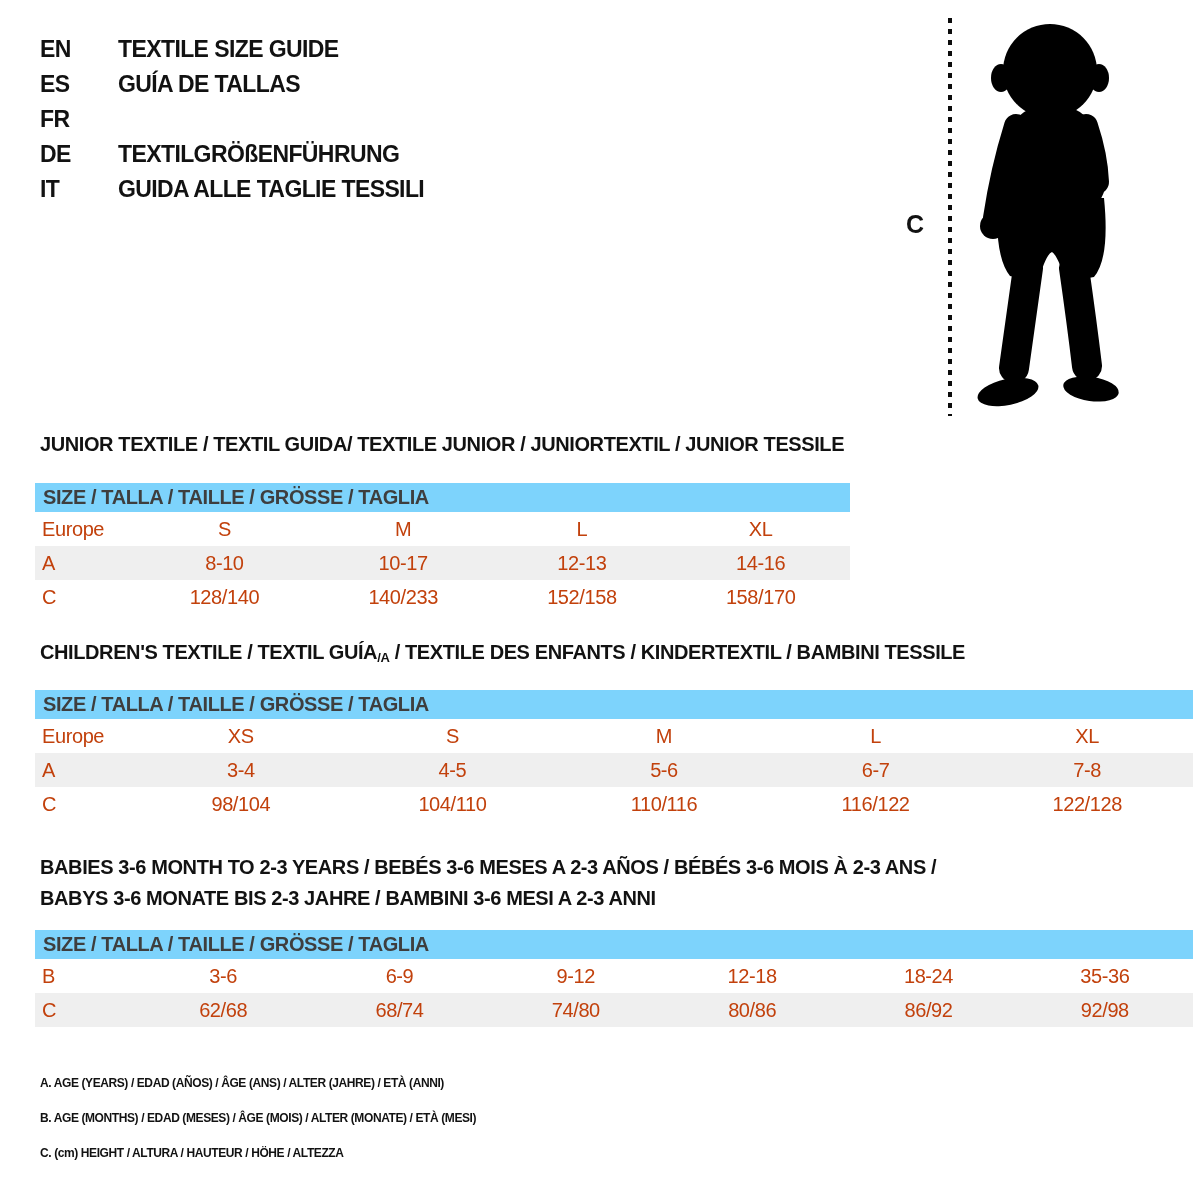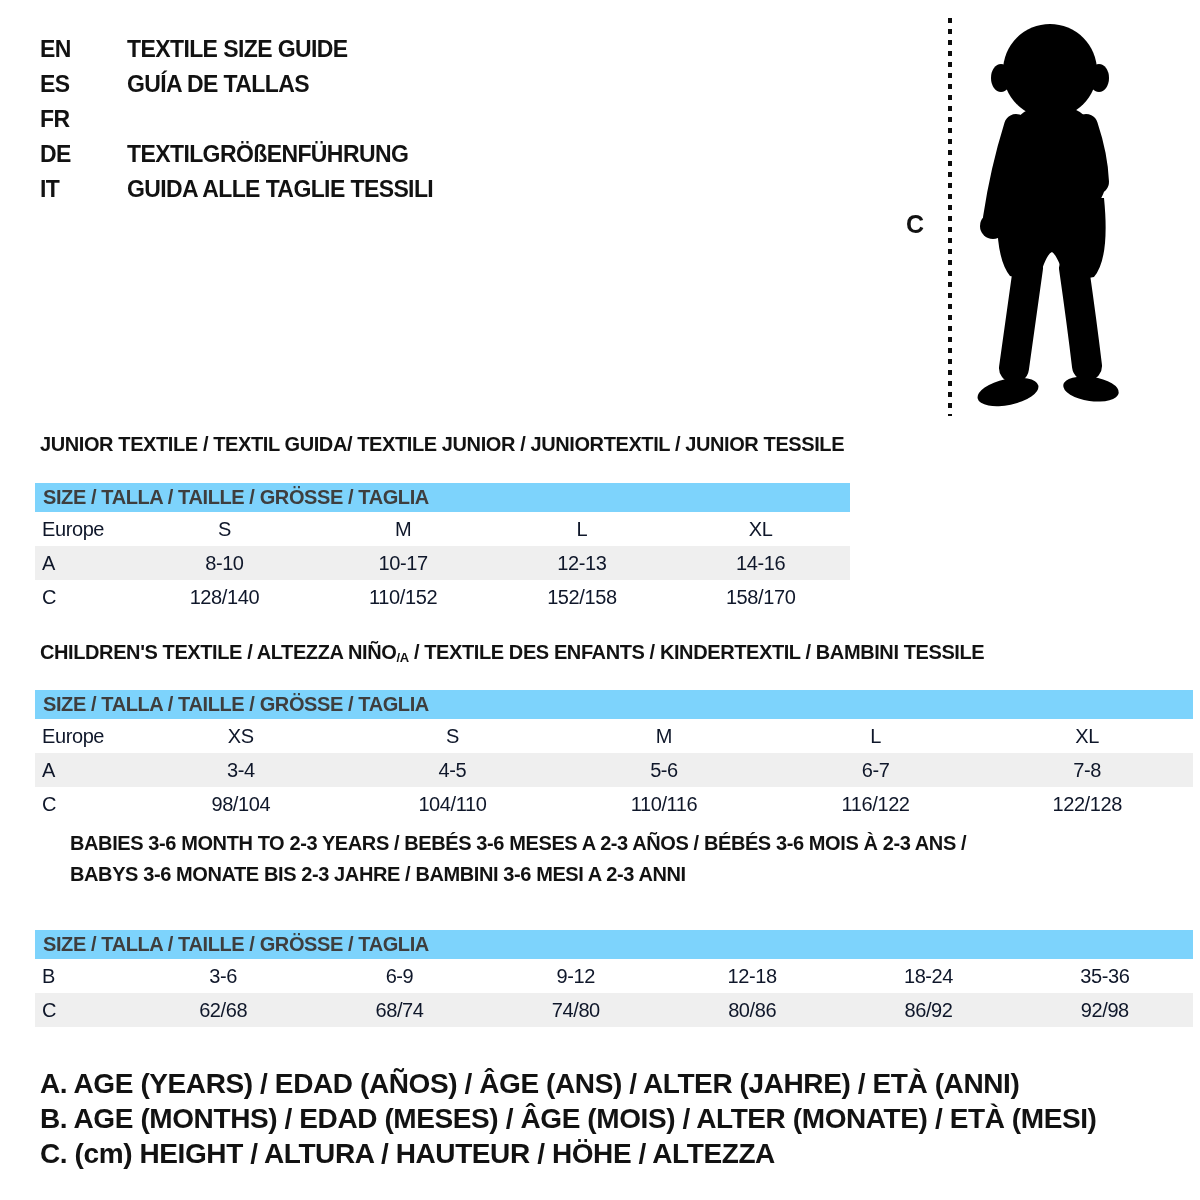--- a/index.html
+++ b/index.html
@@ -6,56 +6,56 @@
   body{
     width:1200px;height:1200px;position:relative;overflow:hidden;
     background:#ffffff;color:#121212;
     font-family:"Liberation Sans", sans-serif;
   }
   .abs{position:absolute;}
 
   
   .lang-list{left:40px;top:32px;}
   .lang-row{display:flex;height:35px;align-items:center;
-    font-size:23px;font-weight:bold;letter-spacing:-0.6px;white-space:nowrap;gap:9px;}
+    font-size:23px;font-weight:bold;letter-spacing:-0.6px;white-space:nowrap;}
   .lang-code{width:78px;}
 
   
   .figure-line{left:948px;top:18px;width:4px;height:398px;
     background:repeating-linear-gradient(to bottom,#0c0c0c 0 5px,transparent 5px 11px);}
   .figure-c{left:906px;top:210px;font-size:25px;font-weight:bold;}
   .figure-svg{left:964px;top:16px;}
 
   
   .section-title{font-size:20px;font-weight:bold;letter-spacing:-0.4px;white-space:nowrap;}
   #junior-title{left:40px;top:433px;}
   #children-title{left:40px;top:641px;}
-  #babies-title{left:40px;top:828px;line-height:31px;margin-left:30px;}
+  #babies-title{left:40px;top:852px;line-height:31px;}
   .title-sub{font-size:13px;font-weight:bold;vertical-align:-3px;letter-spacing:-0.3px;}
 
   
   .stable{position:absolute;left:35px;}
   #junior-table{top:483px;width:815px;}
   #children-table{top:690px;width:1158px;}
   #babies-table{top:930px;width:1158px;}
   .size-bar{height:29px;background:#7dd3fc;display:flex;align-items:center;
     padding-left:8px;box-sizing:border-box;
     font-size:20px;font-weight:bold;color:#3e3e3e;letter-spacing:-0.4px;}
   .trow{display:grid;height:34px;align-items:center;
-    font-size:20px;letter-spacing:-0.4px;color:#0f172a;}
+    font-size:20px;letter-spacing:-0.4px;color:#c2410c;}
   .junior-grid{grid-template-columns:100px repeat(4,1fr);}
   .children-grid{grid-template-columns:100px repeat(5,1fr);}
   .babies-grid{grid-template-columns:100px repeat(6,1fr);}
   .cell{text-align:center;}
   .lab{text-align:left;padding-left:7px;}
   .shaded{background:#efefef;}
 
   
   .legend{left:40px;top:1066px;}
-  .legend-row{height:35px;line-height:35px;font-size:28px;font-weight:bold;
+  .legend-row{height:35px;line-height:35px;font-size:12px;font-weight:bold;
     letter-spacing:-0.4px;white-space:nowrap;}
 </style>
 </head>
 <body>
 
 <div class="abs lang-list">
   <div class="lang-row">
     <span class="lang-code">EN</span>
     <span>TEXTILE SIZE GUIDE</span>
   </div>
@@ -116,28 +116,28 @@
   <div class="trow junior-grid shaded">
     <div class="cell lab">A</div>
     <div class="cell">8-10</div>
     <div class="cell">10-17</div>
     <div class="cell">12-13</div>
     <div class="cell">14-16</div>
   </div>
   <div class="trow junior-grid">
     <div class="cell lab">C</div>
     <div class="cell">128/140</div>
-    <div class="cell">110/152</div>
+    <div class="cell">140/233</div>
     <div class="cell">152/158</div>
     <div class="cell">158/170</div>
   </div>
 </div>
 
 <div class="abs section-title" id="children-title">
-  <span>CHILDREN'S TEXTILE / ALTEZZA NIÑO</span><span class="title-sub">/A</span><span> / TEXTILE DES ENFANTS / KINDERTEXTIL / BAMBINI TESSILE</span>
+  <span>CHILDREN'S TEXTILE / TEXTIL GUÍA</span><span class="title-sub">/A</span><span> / TEXTILE DES ENFANTS / KINDERTEXTIL / BAMBINI TESSILE</span>
 </div>
 <div class="abs stable" id="children-table">
   <div class="size-bar">
     <span>SIZE / TALLA / TAILLE / GRÖSSE / TAGLIA</span>
   </div>
   <div class="trow children-grid">
     <div class="cell lab">Europe</div>
     <div class="cell">XS</div>
     <div class="cell">S</div>
     <div class="cell">M</div>

